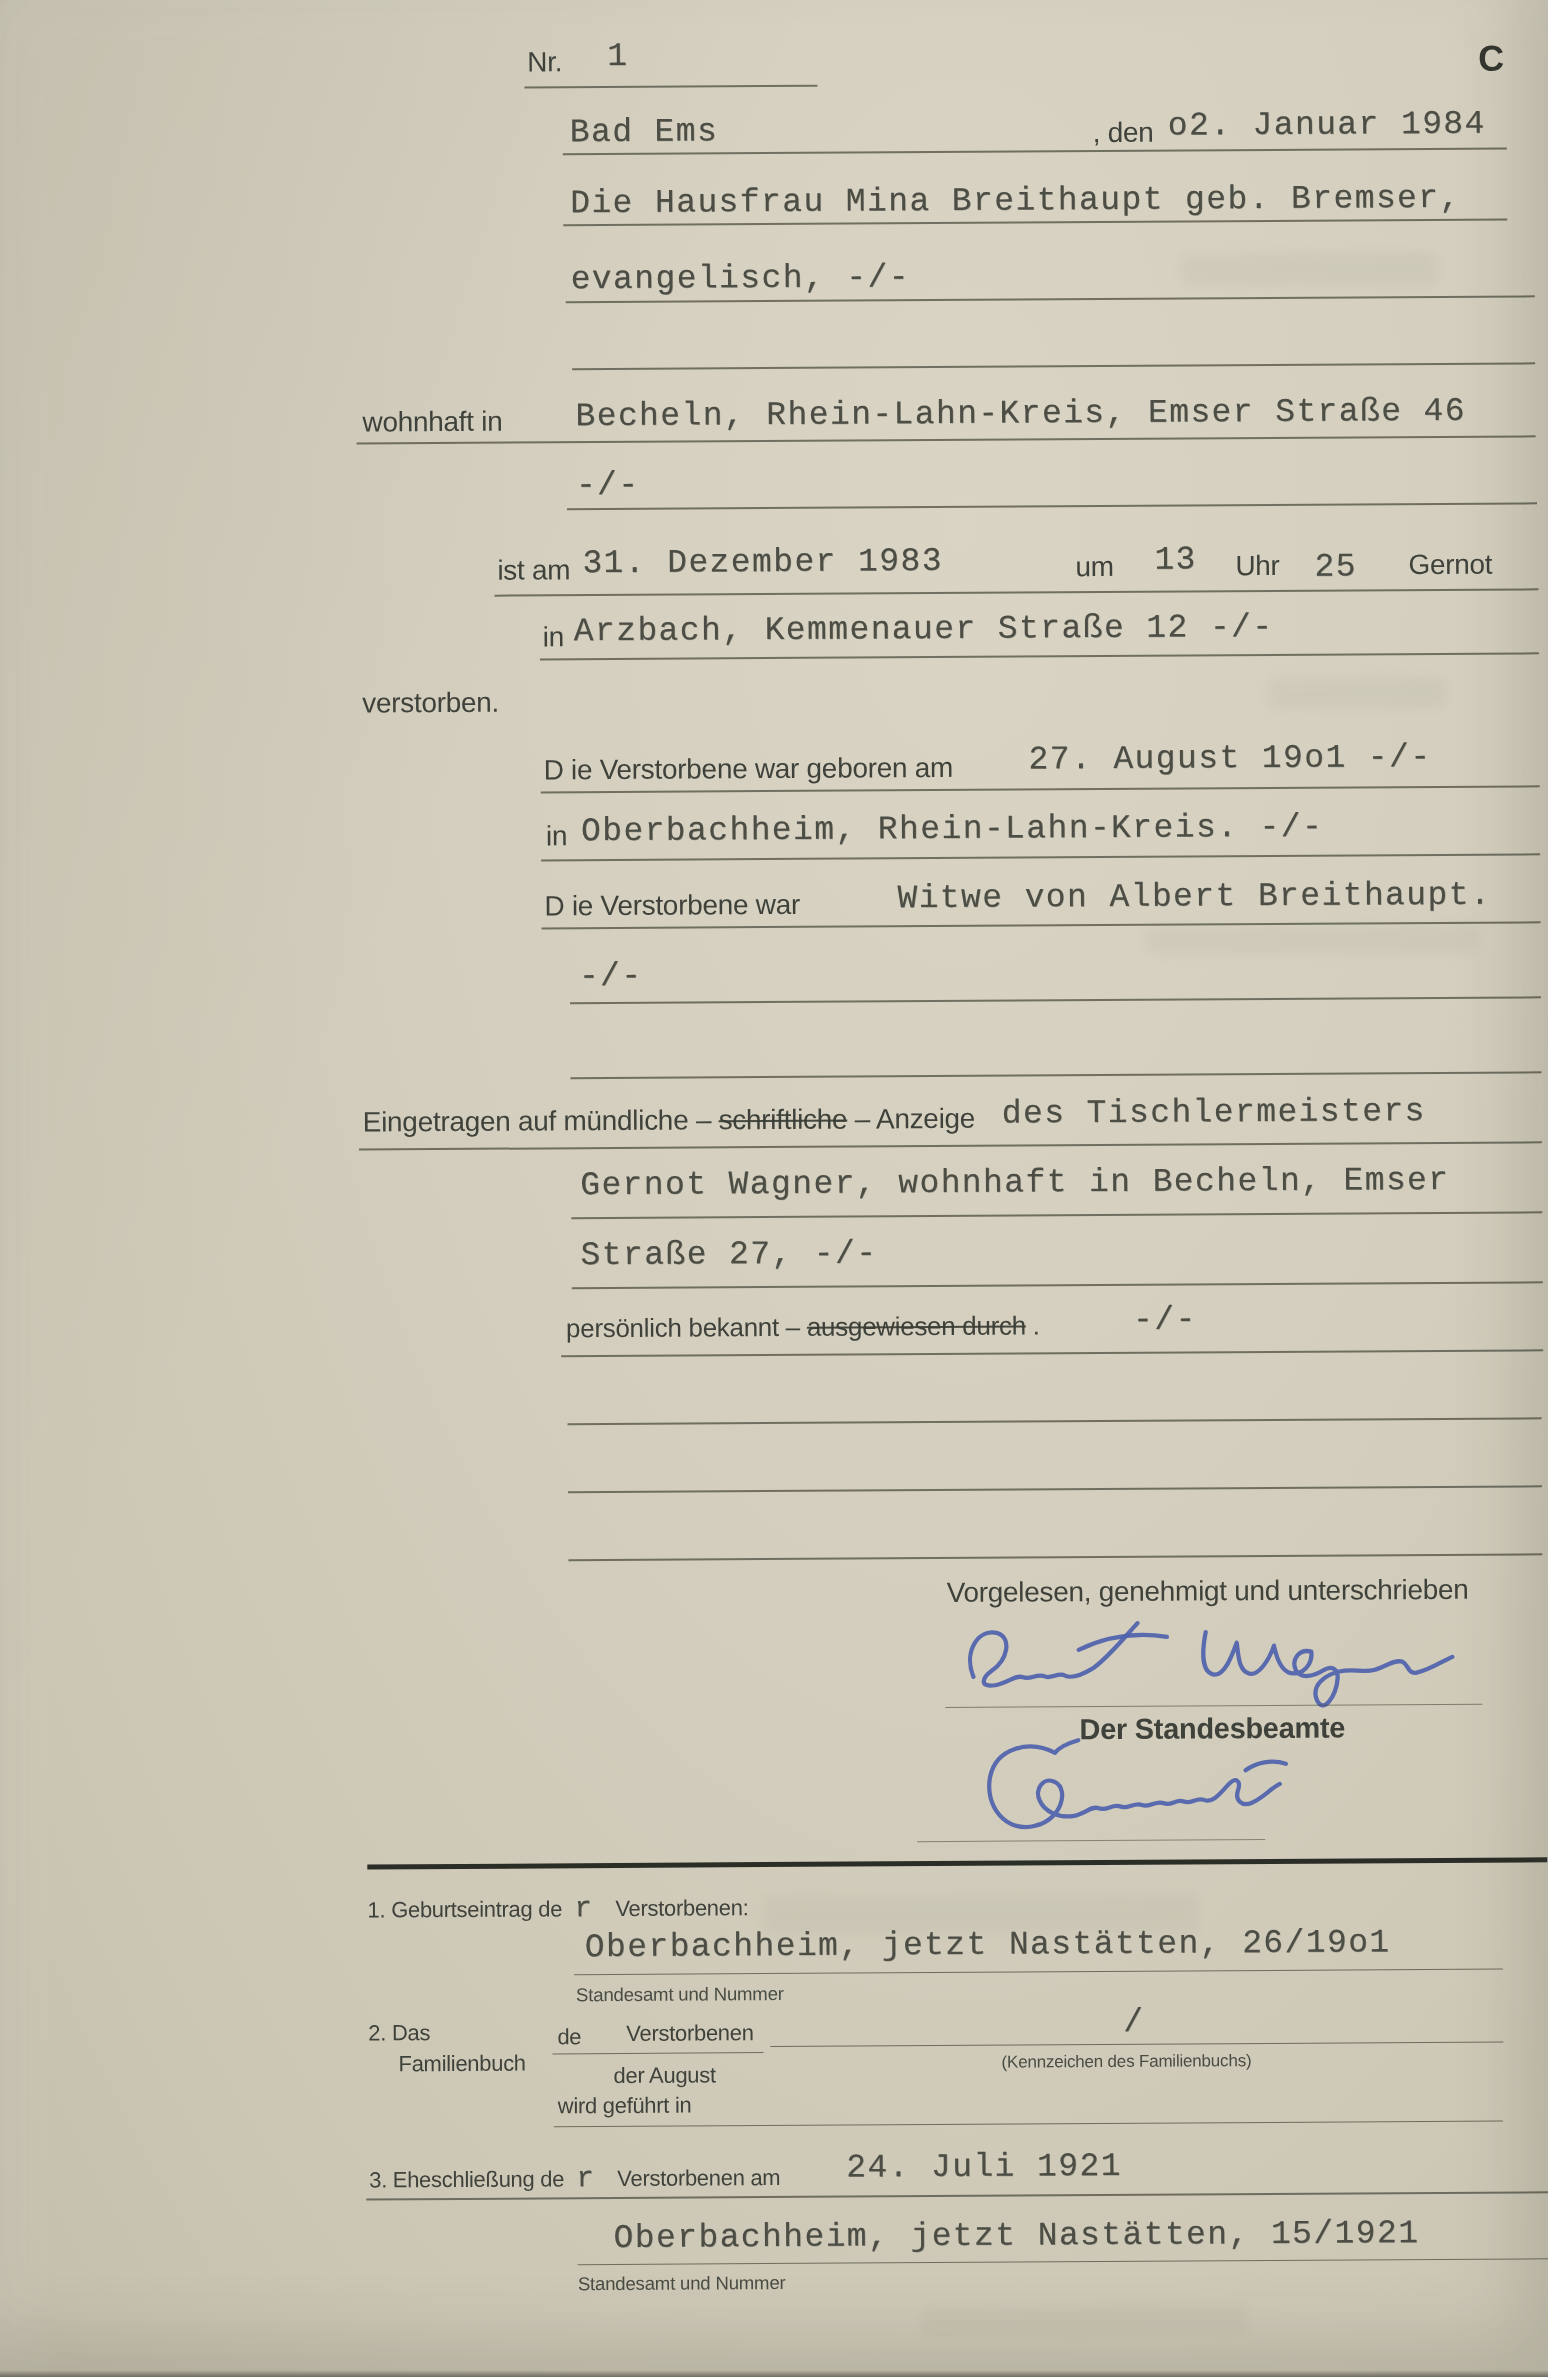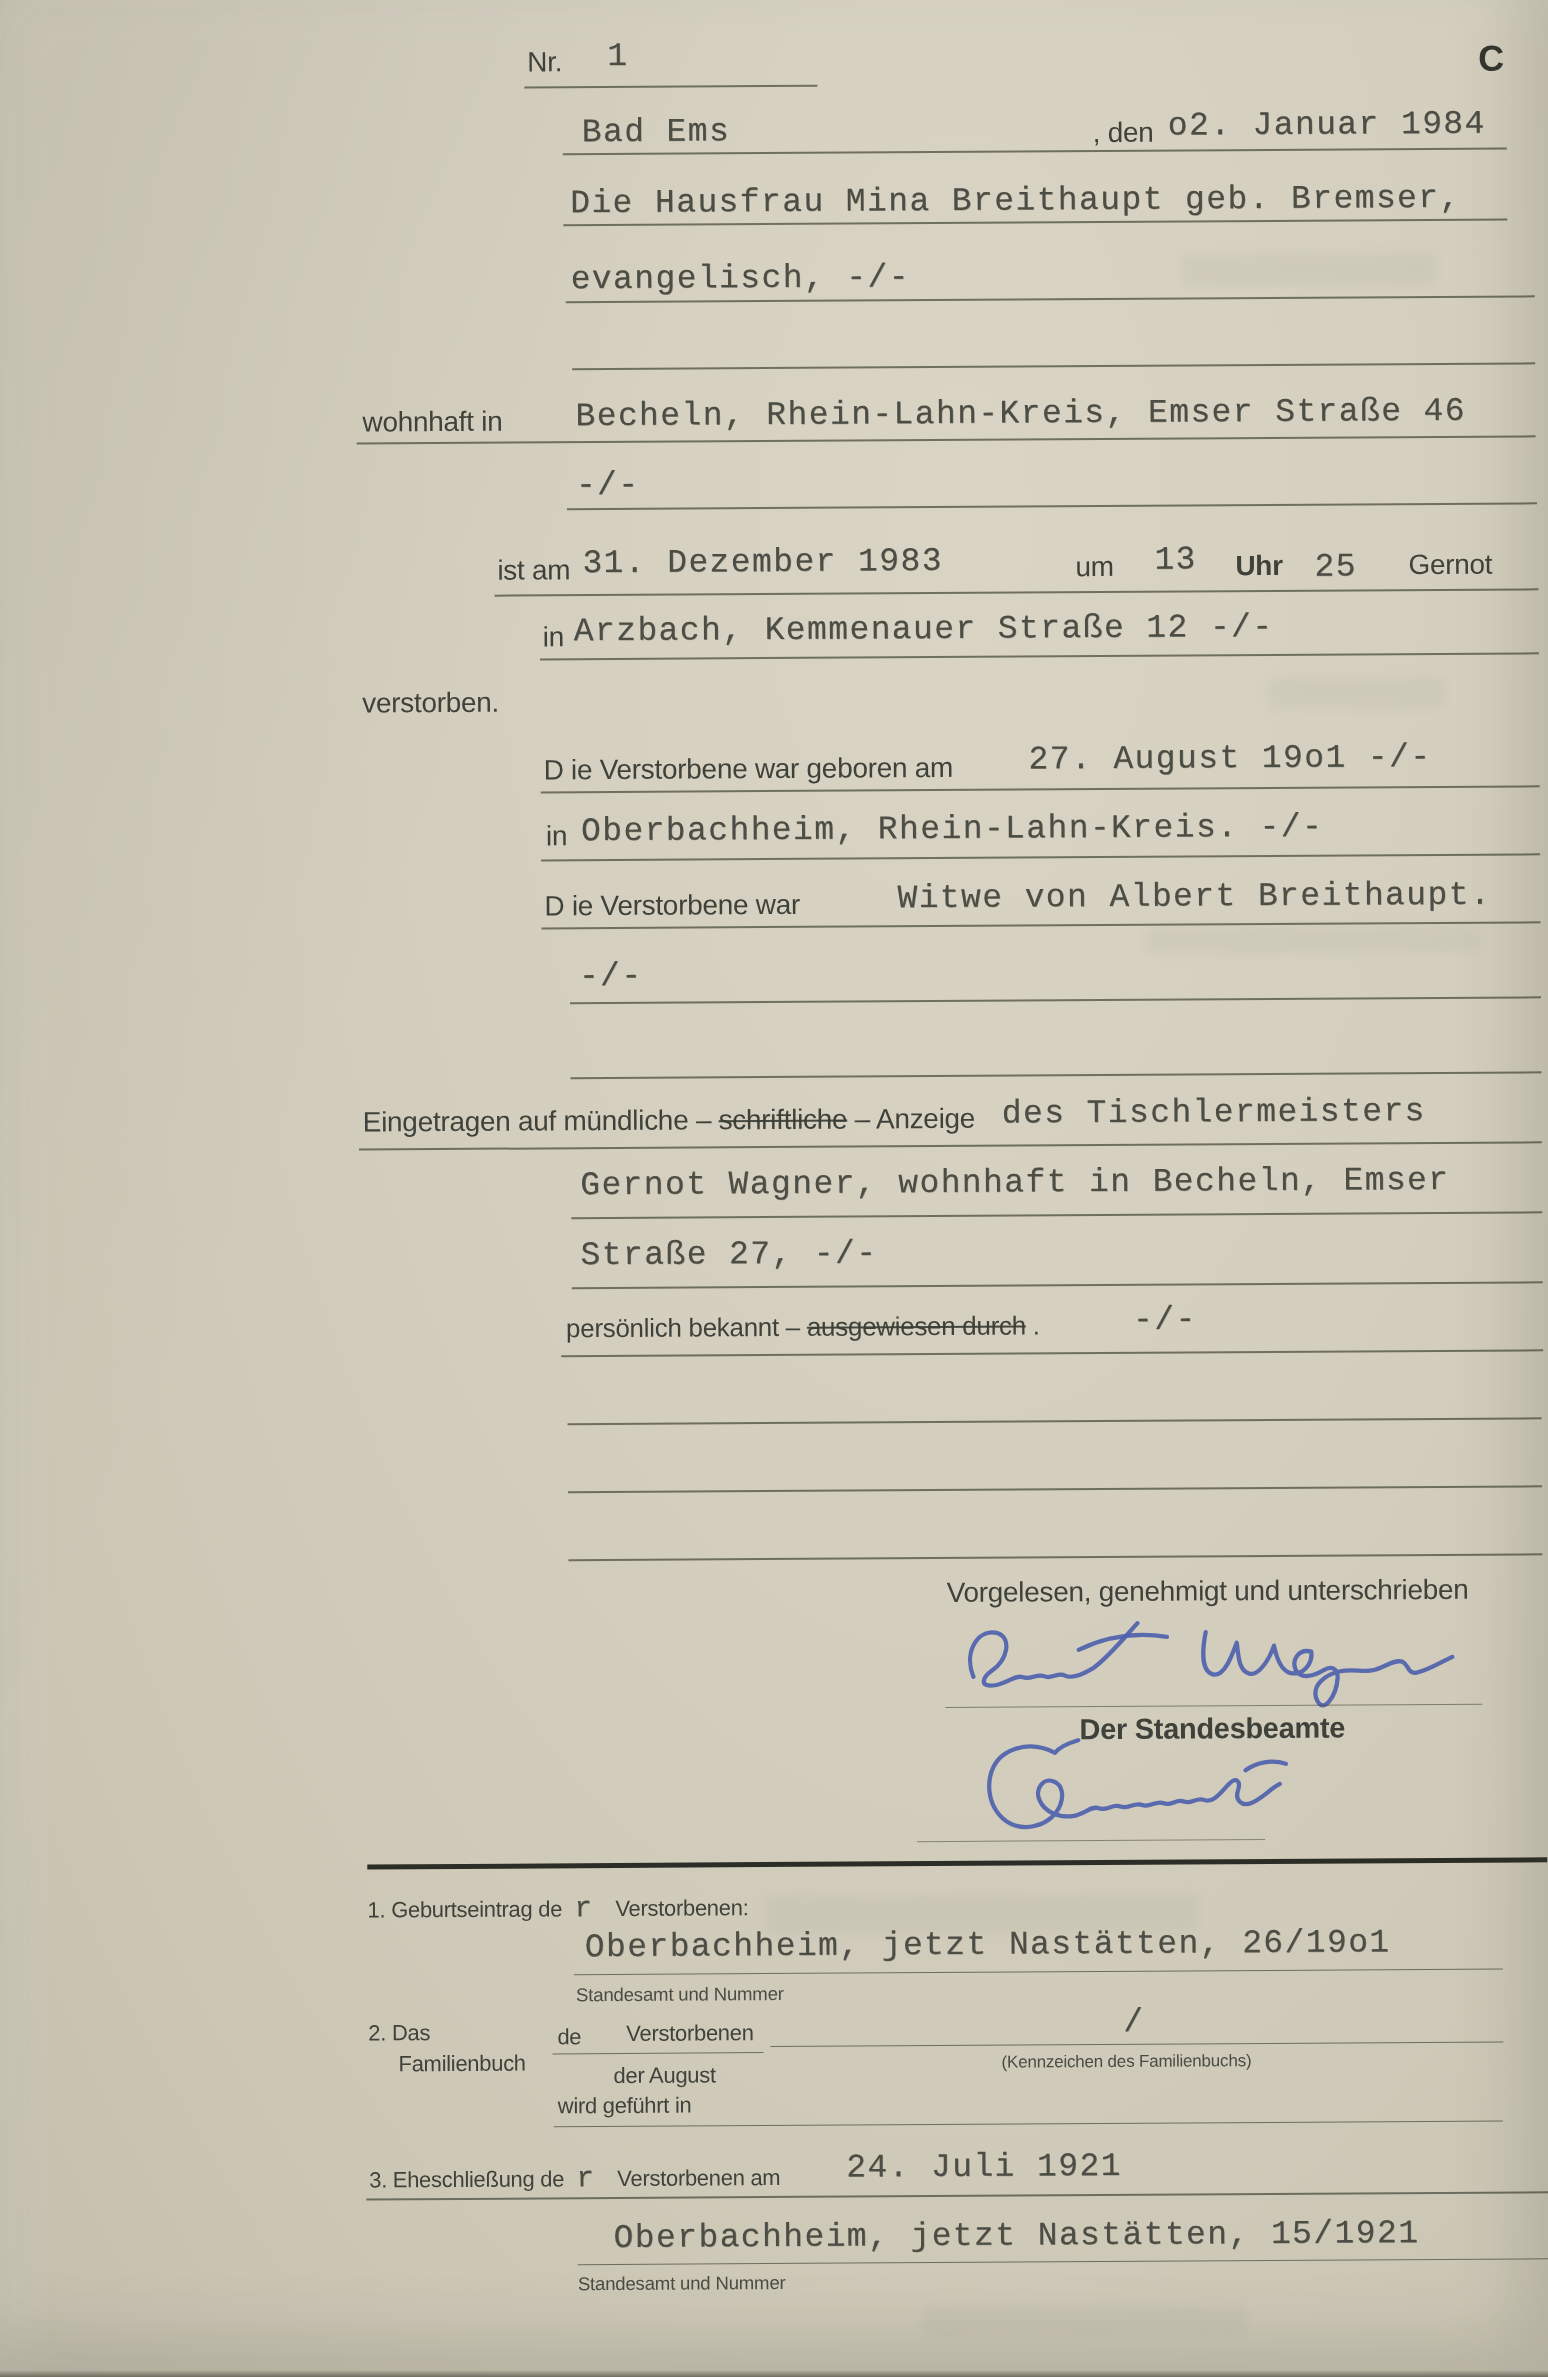--- a/index.html
+++ b/index.html
@@ -48,21 +48,21 @@
 
 <div class="page">
   <div class="sheet">
 
     <div class="corner" style="left:1484px;top:42px;">C</div>
 
     <div class="lbl" style="left:533px;top:45px;">Nr.</div>
     <div class="typed" style="left:613px;top:37px;">1</div>
     <div class="rule" style="left:530px;top:85px;width:293px;"></div>
 
-    <div class="typed" style="left:587px;top:113px;">Bad Ems</div>
+    <div class="typed" style="left:575px;top:113px;">Bad Ems</div>
     <div class="lbl" style="left:1098px;top:119px;text-align:center;">, den</div>
     <div class="typed" style="left:1173px;top:110px;">o2. Januar 1984</div>
     <div class="rule" style="left:568px;top:152px;width:944px;"></div>
 
     <div class="typed" style="left:575px;top:184px;">Die Hausfrau Mina Breithaupt geb. Bremser,</div>
     <div class="rule" style="left:568px;top:223px;width:944px;"></div>
 
     <div class="typed" style="left:575px;top:260px;">evangelisch, -/-</div>
     <div class="rule" style="left:570px;top:300px;width:969px;"></div>
 
@@ -72,21 +72,21 @@
     <div class="typed" style="left:579px;top:397px;">Becheln, Rhein-Lahn-Kreis, Emser Straße 46</div>
     <div class="rule" style="left:360px;top:440px;width:1179px;"></div>
 
     <div class="typed" style="left:579px;top:466px;">-/-</div>
     <div class="rule" style="left:570px;top:507px;width:970px;"></div>
 
     <div class="lbl" style="left:500px;top:553px;">ist am</div>
     <div class="typed" style="left:585px;top:544px;">31. Dezember 1983</div>
     <div class="lbl" style="left:1078px;top:553px;">um</div>
     <div class="typed" style="left:1157px;top:544px;">13</div>
-    <div class="lbl" style="left:1238px;top:553px;font-weight:bold;">Uhr</div>
+    <div class="lbl" style="left:1238px;top:553px;">Uhr</div>
     <div class="typed" style="left:1317px;top:544px;margin-top:8px;">25</div>
     <div class="lbl" style="left:1411px;top:553px;">Gernot</div>
     <div class="rule" style="left:497px;top:593px;width:1044px;"></div>
 
     <div class="lbl" style="left:545px;top:620px;">in</div>
     <div class="typed" style="left:576px;top:612px;">Arzbach, Kemmenauer Straße 12 -/-</div>
     <div class="rule" style="left:542px;top:657px;width:999px;"></div>
 
     <div class="lbl" style="left:364px;top:685px;text-align:center;">verstorben.</div>
 

